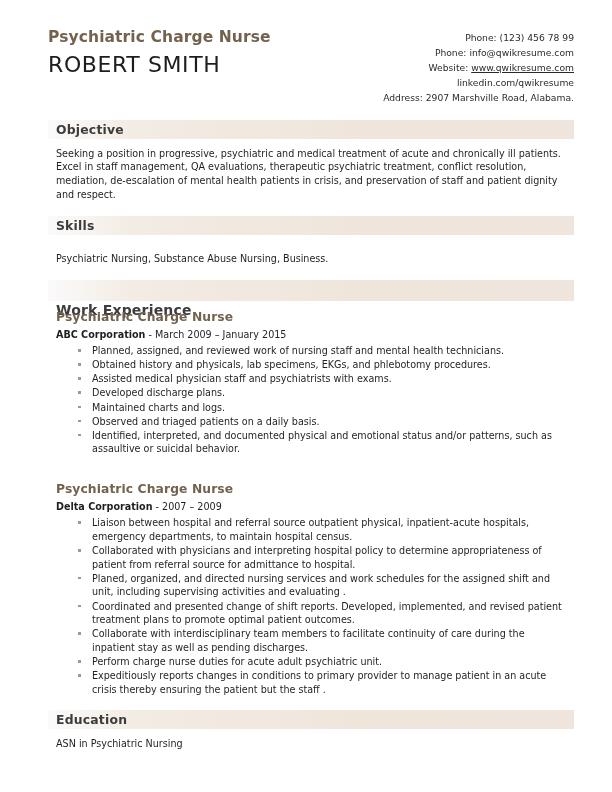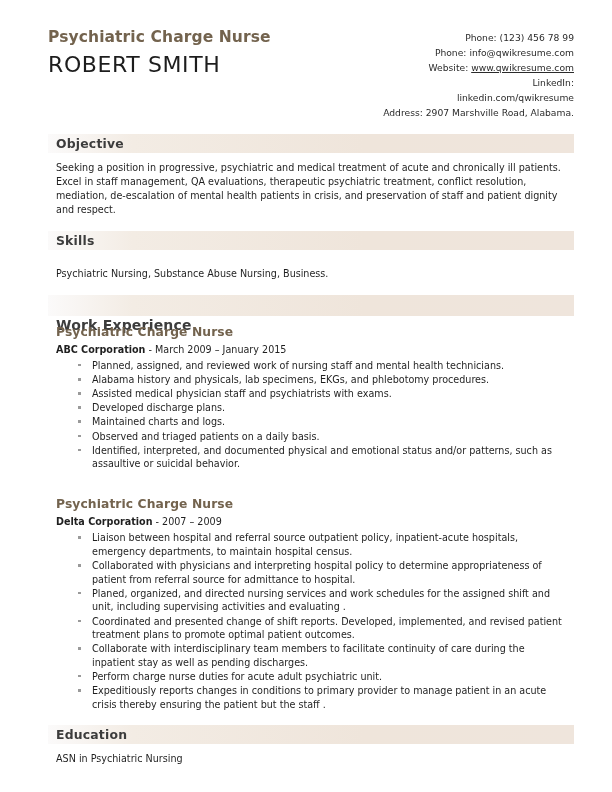--- a/index.html
+++ b/index.html
@@ -172,21 +172,20 @@
     <div class="contact">
       <div>
         <span>Phone: </span><span>(123) 456 78 99</span>
       </div>
       <div>
         <span>Phone: </span><span>info@qwikresume.com</span>
       </div>
       <div>
         <span>Website: </span><span class="link-plain">www.qwikresume.com</span>
       </div>
-      <div>LinkedIn:</div>
       <div>linkedin.com/qwikresume</div>
       <div class="wrapline">
         <span>Address: </span><span>2907 Marshville Road, Alabama.</span>
       </div>
     </div>
   </div>
 
   <div class="section-bar">
     <span class="section-bar-label">Objective</span>
   </div>
@@ -201,36 +200,36 @@
     <span class="section-bar-label">Work Experience</span>
   </div>
 
   <div class="job">
     <div class="job-role">Psychiatric Charge Nurse</div>
     <div class="job-meta">
       <span class="job-company">ABC Corporation</span><span> - March 2009 – January 2015</span>
     </div>
     <ul class="bullets">
         <li>Planned, assigned, and reviewed work of nursing staff and mental health technicians.</li>
-        <li>Alabama history and physicals, lab specimens, EKGs, and phlebotomy procedures.</li>
+        <li>Obtained history and physicals, lab specimens, EKGs, and phlebotomy procedures.</li>
         <li>Assisted medical physician staff and psychiatrists with exams.</li>
         <li>Developed discharge plans.</li>
         <li>Maintained charts and logs.</li>
         <li>Observed and triaged patients on a daily basis.</li>
         <li>Identified, interpreted, and documented physical and emotional status and/or patterns, such as assaultive or suicidal behavior.</li>
       </ul>
   </div>
 
   <div class="job second">
     <div class="job-role">Psychiatric Charge Nurse</div>
     <div class="job-meta">
       <span class="job-company">Delta Corporation</span><span> - 2007 – 2009</span>
     </div>
     <ul class="bullets">
-        <li>Liaison between hospital and referral source outpatient policy, inpatient-acute hospitals, emergency departments, to maintain hospital census.</li>
+        <li>Liaison between hospital and referral source outpatient physical, inpatient-acute hospitals, emergency departments, to maintain hospital census.</li>
         <li>Collaborated with physicians and interpreting hospital policy to determine appropriateness of patient from referral source for admittance to hospital.</li>
         <li>Planed, organized, and directed nursing services and work schedules for the assigned shift and unit, including supervising activities and evaluating .</li>
         <li>Coordinated and presented change of shift reports. Developed, implemented, and revised patient treatment plans to promote optimal patient outcomes.</li>
         <li>Collaborate with interdisciplinary team members to facilitate continuity of care during the inpatient stay as well as pending discharges.</li>
         <li>Perform charge nurse duties for acute adult psychiatric unit.</li>
         <li>Expeditiously reports changes in conditions to primary provider to manage patient in an acute crisis thereby ensuring the patient but the staff .</li>
       </ul>
   </div>
 
   <div class="section-bar">

